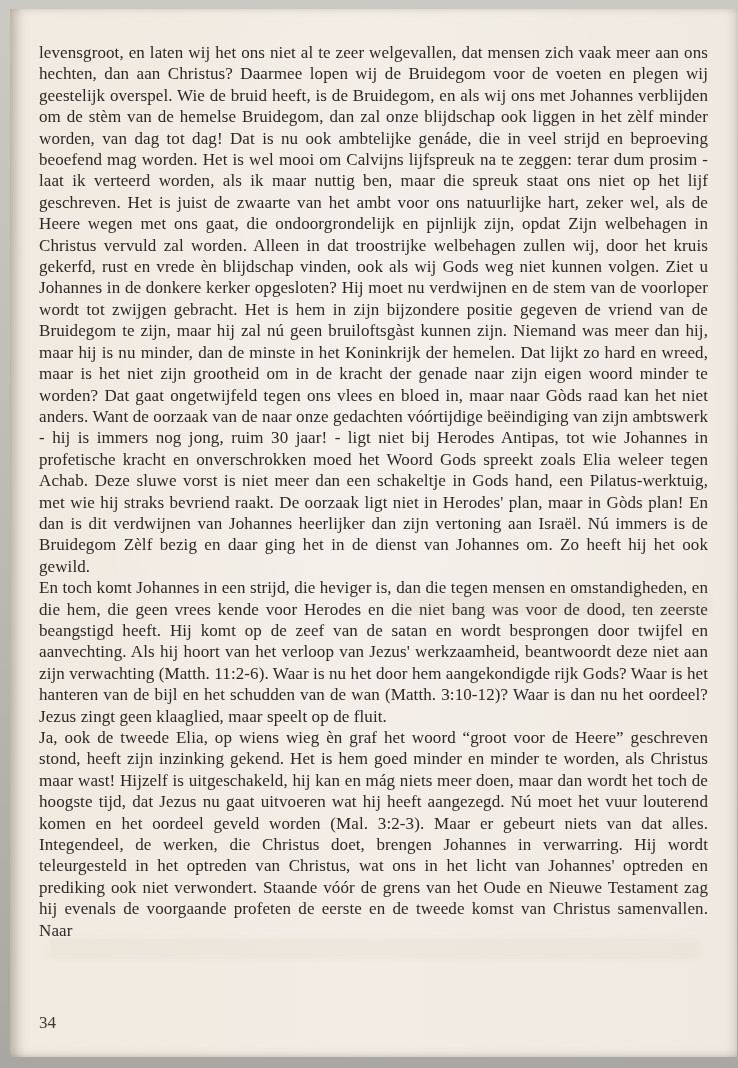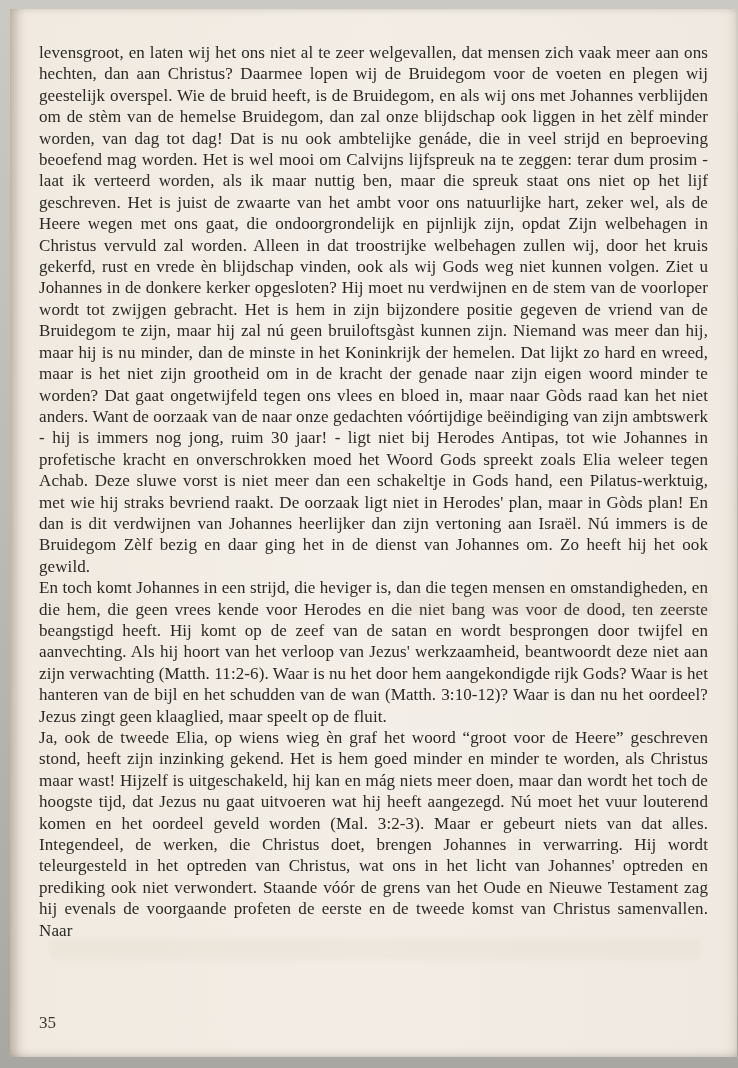--- a/index.html
+++ b/index.html
@@ -70,15 +70,15 @@
 
 <div class="scan-frame">
   <div class="page-surface">
     <div class="body-text">
       <p>levensgroot, en laten wij het ons niet al te zeer welgevallen, dat mensen zich vaak meer aan ons hechten, dan aan Christus? Daarmee lopen wij de Bruidegom voor de voeten en plegen wij geestelijk overspel. Wie de bruid heeft, is de Bruidegom, en als wij ons met Johannes verblijden om de stèm van de hemelse Bruidegom, dan zal onze blijdschap ook liggen in het zèlf minder worden, van dag tot dag! Dat is nu ook ambtelijke genáde, die in veel strijd en beproeving beoefend mag worden. Het is wel mooi om Calvijns lijfspreuk na te zeggen: terar dum prosim - laat ik verteerd worden, als ik maar nuttig ben, maar die spreuk staat ons niet op het lijf geschreven. Het is juist de zwaarte van het ambt voor ons natuurlijke hart, zeker wel, als de Heere wegen met ons gaat, die ondoorgrondelijk en pijnlijk zijn, opdat Zijn welbehagen in Christus vervuld zal worden. Alleen in dat troostrijke welbehagen zullen wij, door het kruis gekerfd, rust en vrede èn blijdschap vinden, ook als wij Gods weg niet kunnen volgen. Ziet u Johannes in de donkere kerker opgesloten? Hij moet nu verdwijnen en de stem van de voorloper wordt tot zwijgen gebracht. Het is hem in zijn bijzondere positie gegeven de vriend van de Bruidegom te zijn, maar hij zal nú geen bruiloftsgàst kunnen zijn. Niemand was meer dan hij, maar hij is nu minder, dan de minste in het Koninkrijk der hemelen. Dat lijkt zo hard en wreed, maar is het niet zijn grootheid om in de kracht der genade naar zijn eigen woord minder te worden? Dat gaat ongetwijfeld tegen ons vlees en bloed in, maar naar Gòds raad kan het niet anders. Want de oorzaak van de naar onze gedachten vóórtijdige beëindiging van zijn ambtswerk - hij is immers nog jong, ruim 30 jaar! - ligt niet bij Herodes Antipas, tot wie Johannes in profetische kracht en onverschrokken moed het Woord Gods spreekt zoals Elia weleer tegen Achab. Deze sluwe vorst is niet meer dan een schakeltje in Gods hand, een Pilatus-werktuig, met wie hij straks bevriend raakt. De oorzaak ligt niet in Herodes' plan, maar in Gòds plan! En dan is dit verdwijnen van Johannes heerlijker dan zijn vertoning aan Israël. Nú immers is de Bruidegom Zèlf bezig en daar ging het in de dienst van Johannes om. Zo heeft hij het ook gewild.</p>
       <p>En toch komt Johannes in een strijd, die heviger is, dan die tegen mensen en omstandigheden, en die hem, die geen vrees kende voor Herodes en die niet bang was voor de dood, ten zeerste beangstigd heeft. Hij komt op de zeef van de satan en wordt besprongen door twijfel en aanvechting. Als hij hoort van het verloop van Jezus' werkzaamheid, beantwoordt deze niet aan zijn verwachting (Matth. 11:2-6). Waar is nu het door hem aangekondigde rijk Gods? Waar is het hanteren van de bijl en het schudden van de wan (Matth. 3:10-12)? Waar is dan nu het oordeel? Jezus zingt geen klaaglied, maar speelt op de fluit.</p>
       <p>Ja, ook de tweede Elia, op wiens wieg èn graf het woord “groot voor de Heere” geschreven stond, heeft zijn inzinking gekend. Het is hem goed minder en minder te worden, als Christus maar wast! Hijzelf is uitgeschakeld, hij kan en mág niets meer doen, maar dan wordt het toch de hoogste tijd, dat Jezus nu gaat uitvoeren wat hij heeft aangezegd. Nú moet het vuur louterend komen en het oordeel geveld worden (Mal. 3:2-3). Maar er gebeurt niets van dat alles. Integendeel, de werken, die Christus doet, brengen Johannes in verwarring. Hij wordt teleurgesteld in het optreden van Christus, wat ons in het licht van Johannes' optreden en prediking ook niet verwondert. Staande vóór de grens van het Oude en Nieuwe Testament zag hij evenals de voorgaande profeten de eerste en de tweede komst van Christus samenvallen. Naar</p>
     </div>
     <div class="scan-artifact artifact-1"></div>
     <div class="scan-artifact artifact-2"></div>
-    <div class="page-number">35</div>
+    <div class="page-number">34</div>
   </div>
 </div>
 
 </body></html>

